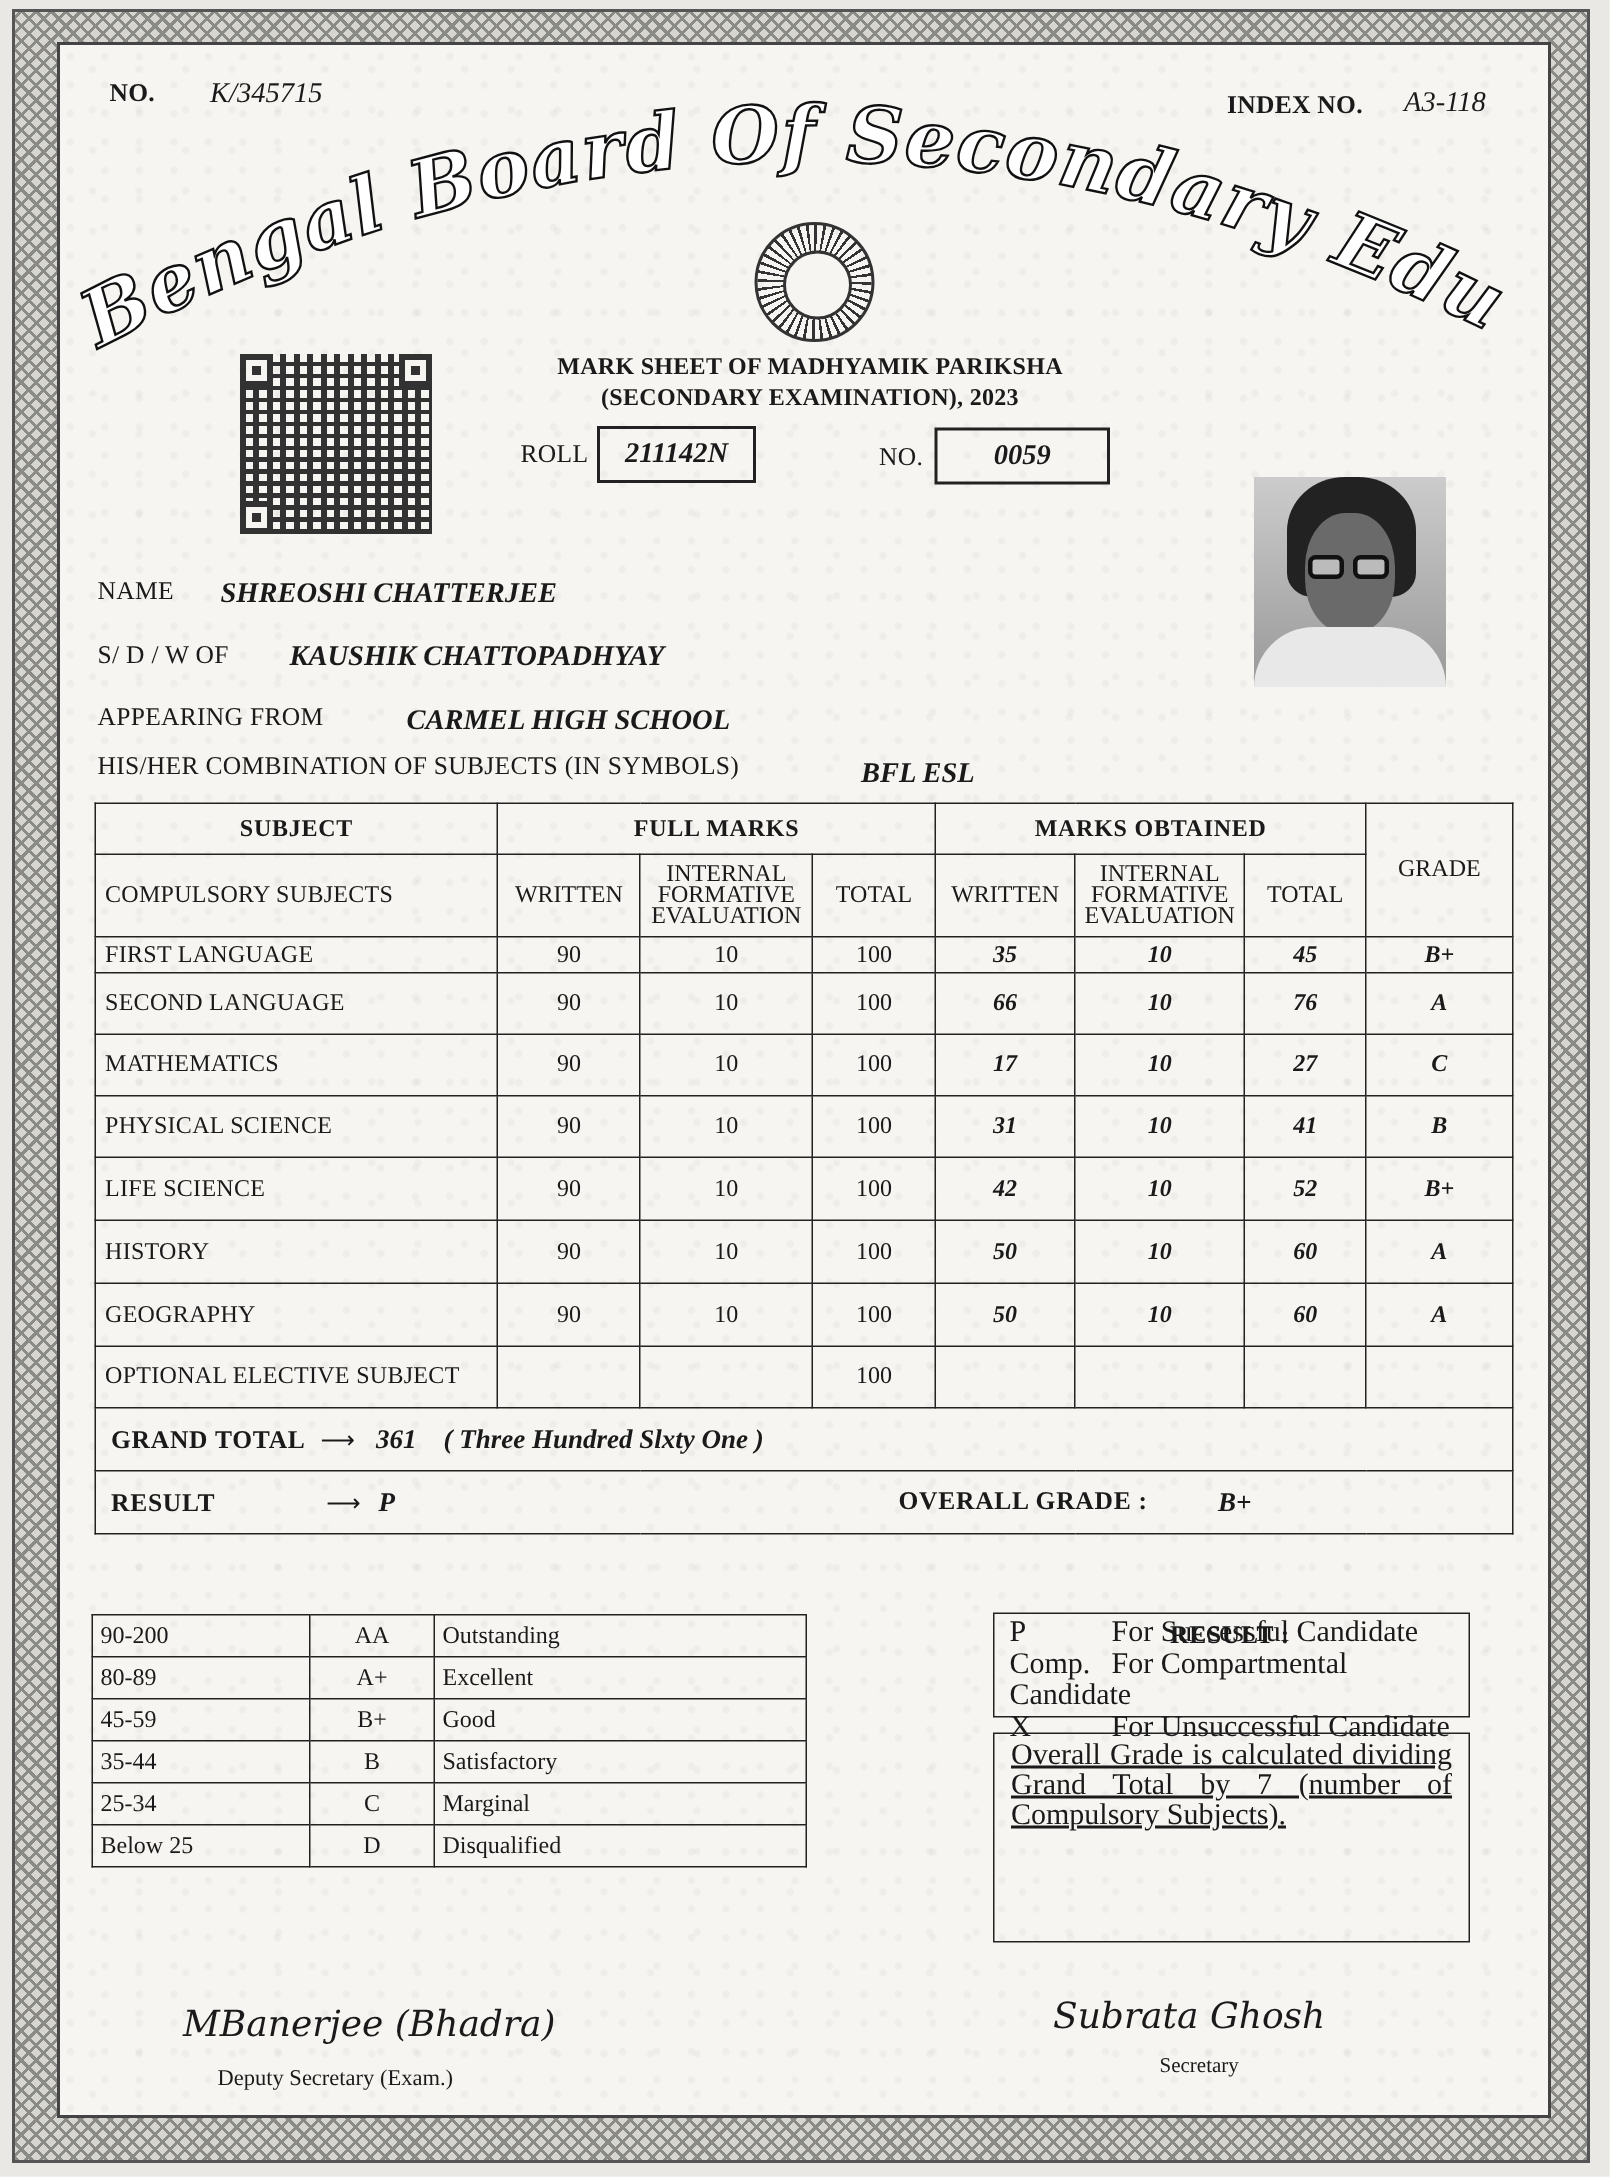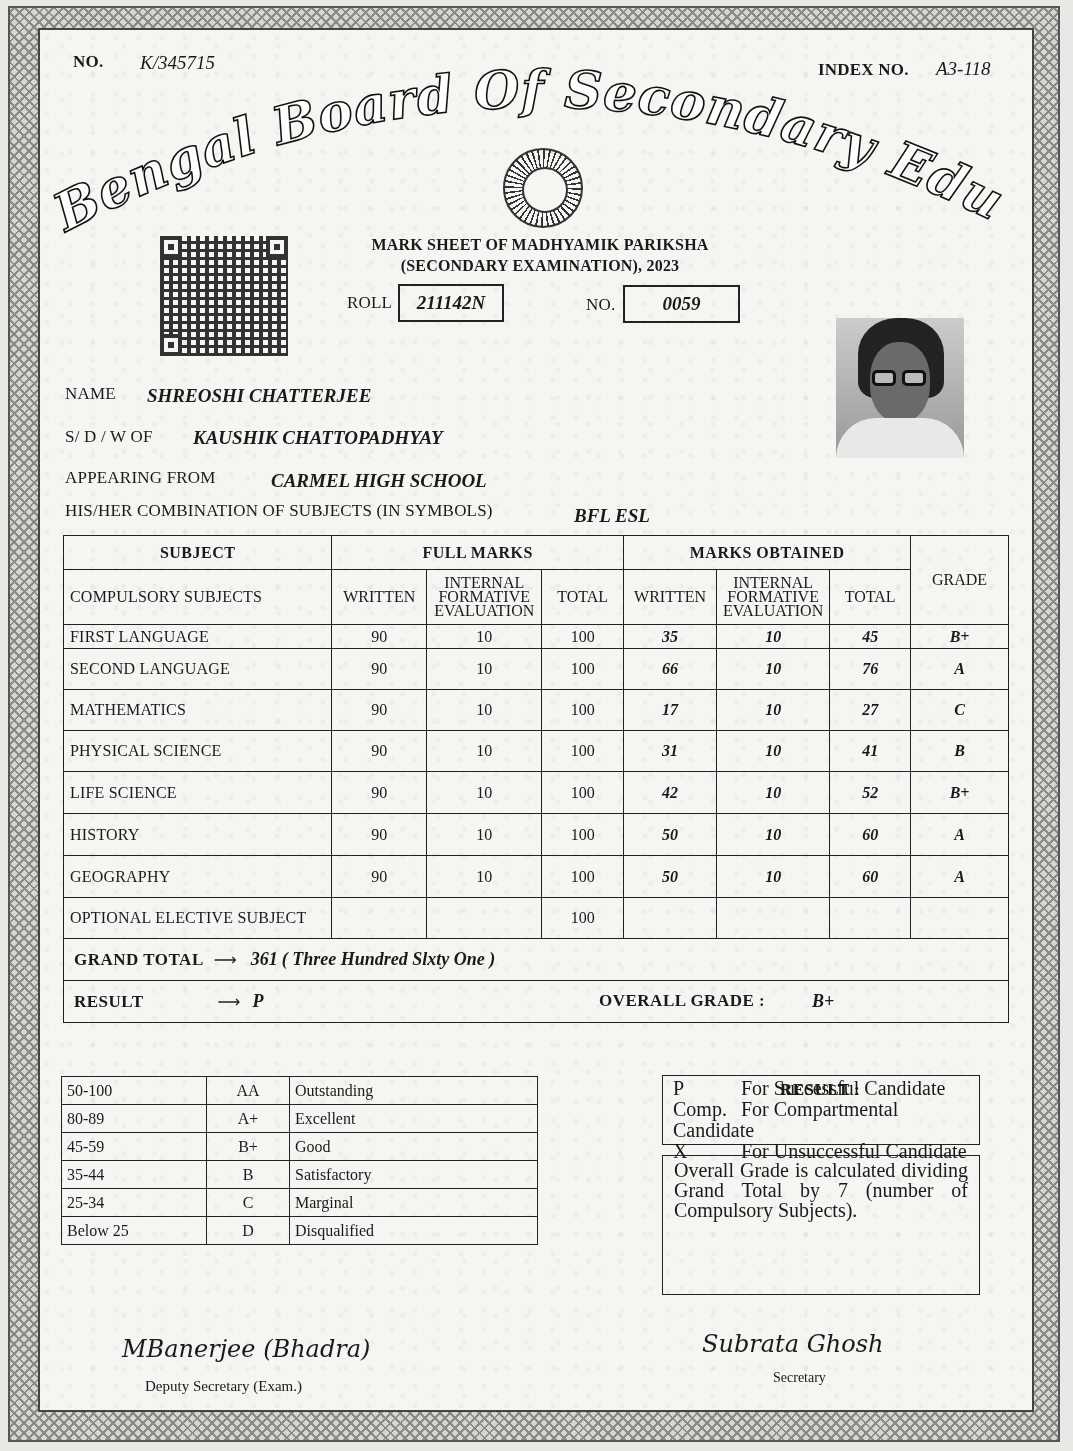--- a/index.html
+++ b/index.html
@@ -211,21 +211,21 @@
     <td class="c">100</td>
     <td class="it"></td>
     <td class="it"></td>
     <td class="it"></td>
     <td class="it"></td>
   </tr>
   <tr style="height:42px">
     <td colspan="8" style="padding-left:10px;">
       <span class="tot">GRAND TOTAL</span>
       <span style="margin:0 10px 0 6px;">⟶</span>
-      <span class="it" style="">361</span>
+      <span class="it" style="margin-right:14px;">361</span>
       <span class="it">( Three Hundred Slxty One )</span>
     </td>
   </tr>
   <tr style="height:42px">
     <td colspan="8" style="padding-left:10px;position:relative;">
       <span class="tot">RESULT</span>
       <span style="margin:0 8px 0 70px;">⟶</span>
       <span class="it">P</span>
       <span class="tot" style="position:absolute;left:535px;top:10px;">OVERALL GRADE :</span>
       <span class="it" style="position:absolute;left:748px;top:10px;">B+</span>
@@ -235,21 +235,21 @@
   </table>
 
 <table class="scale">
   <colgroup>
       <col style="width:145px">
       <col style="width:83px">
       <col>
     </colgroup>
   <tbody>
   <tr>
-        <td>50-100</td>
+        <td>90-200</td>
         <td class="c">AA</td>
         <td>Outstanding</td>
       </tr>
   <tr>
         <td>80-89</td>
         <td class="c">A+</td>
         <td>Excellent</td>
       </tr>
   <tr>
         <td>45-59</td>
@@ -274,19 +274,19 @@
 </tbody>
   </table>
 
 <div class="abs" style="left:780px;top:1052px;font-weight:bold;font-size:17px;letter-spacing:0.5px;margin-top:28px;">RESULT :</div>
 <div class="rbox" style="left:662px;top:1075px;width:318px;height:70px;padding:2px 10px;line-height:21px;">
   <div><span style="display:inline-block;width:68px;">P</span><span>For Successful Candidate</span></div>
   <div><span style="display:inline-block;width:68px;">Comp.</span><span>For Compartmental Candidate</span></div>
   <div><span style="display:inline-block;width:68px;">X</span><span>For Unsuccessful Candidate</span></div>
 </div>
 <div class="rbox" style="left:662px;top:1155px;width:318px;height:140px;padding:4px 11px;line-height:20px;text-align:justify;">
-  <div style="margin-bottom:6px;">Overall Grade is calculated dividing Grand Total by 7 (number of Compulsory Subjects).</div>
+  <div style="margin-bottom:6px;text-decoration:underline;">Overall Grade is calculated dividing Grand Total by 7 (number of Compulsory Subjects).</div>
 </div>
 
 <div class="abs sig" style="left:122px;top:1335px;">MBanerjee (Bhadra)</div>
 <div class="abs" style="left:145px;top:1378px;font-size:15px;">Deputy Secretary (Exam.)</div>
 <div class="abs sig" style="left:702px;top:1330px;">Subrata Ghosh</div>
 <div class="abs" style="left:773px;top:1370px;font-size:14px;">Secretary</div>
 
 </body></html>

